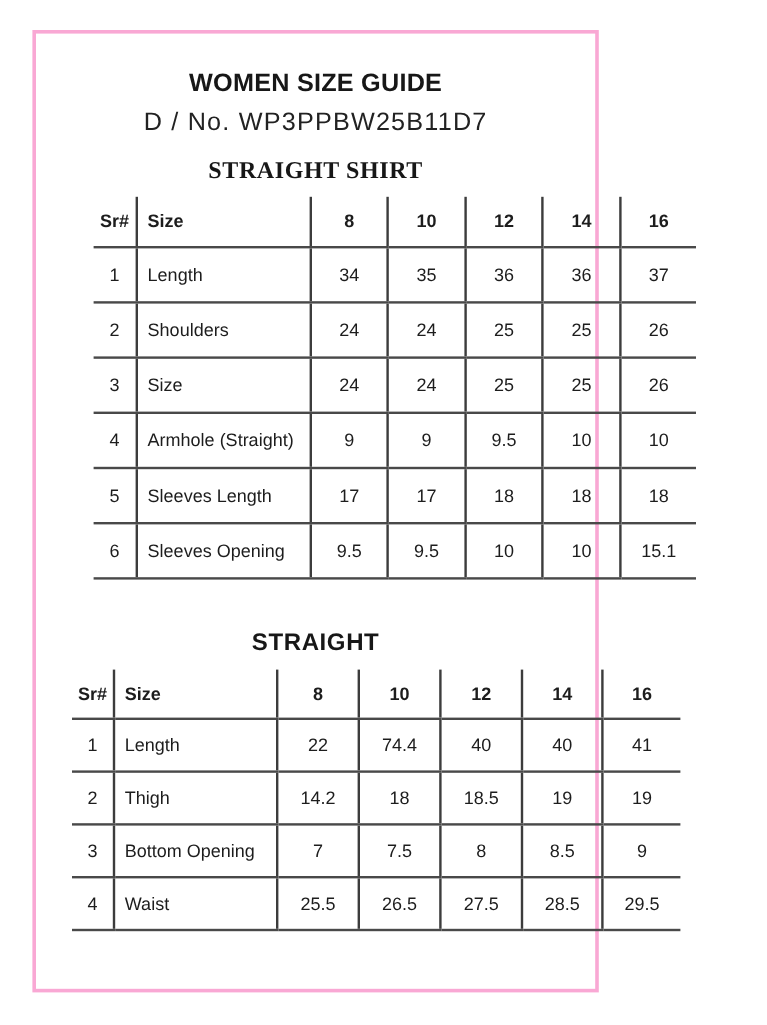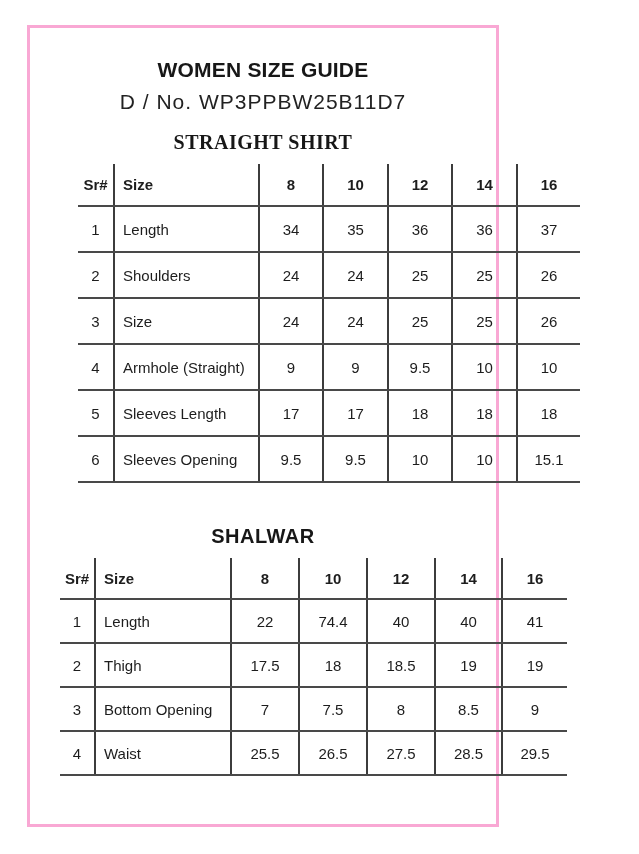--- a/index.html
+++ b/index.html
@@ -183,21 +183,21 @@
           <td>Sleeves Opening</td>
           <td>9.5</td>
           <td>9.5</td>
           <td>10</td>
           <td>10</td>
           <td>15.1</td>
         </tr>
       </tbody>
     </table>
 
-  <div class="section-title s2">SHALWAR</div>
+  <div class="section-title s2">STRAIGHT</div>
 
   <table class="sz-table t2">
       <thead>
         <tr>
           <th>Sr#</th>
           <th>Size</th>
           <th>8</th>
           <th>10</th>
           <th>12</th>
           <th>14</th>
@@ -210,21 +210,21 @@
           <td>Length</td>
           <td>22</td>
           <td>74.4</td>
           <td>40</td>
           <td>40</td>
           <td>41</td>
         </tr>
         <tr>
           <td>2</td>
           <td>Thigh</td>
-          <td>17.5</td>
+          <td>14.2</td>
           <td>18</td>
           <td>18.5</td>
           <td>19</td>
           <td>19</td>
         </tr>
         <tr>
           <td>3</td>
           <td>Bottom Opening</td>
           <td>7</td>
           <td>7.5</td>

